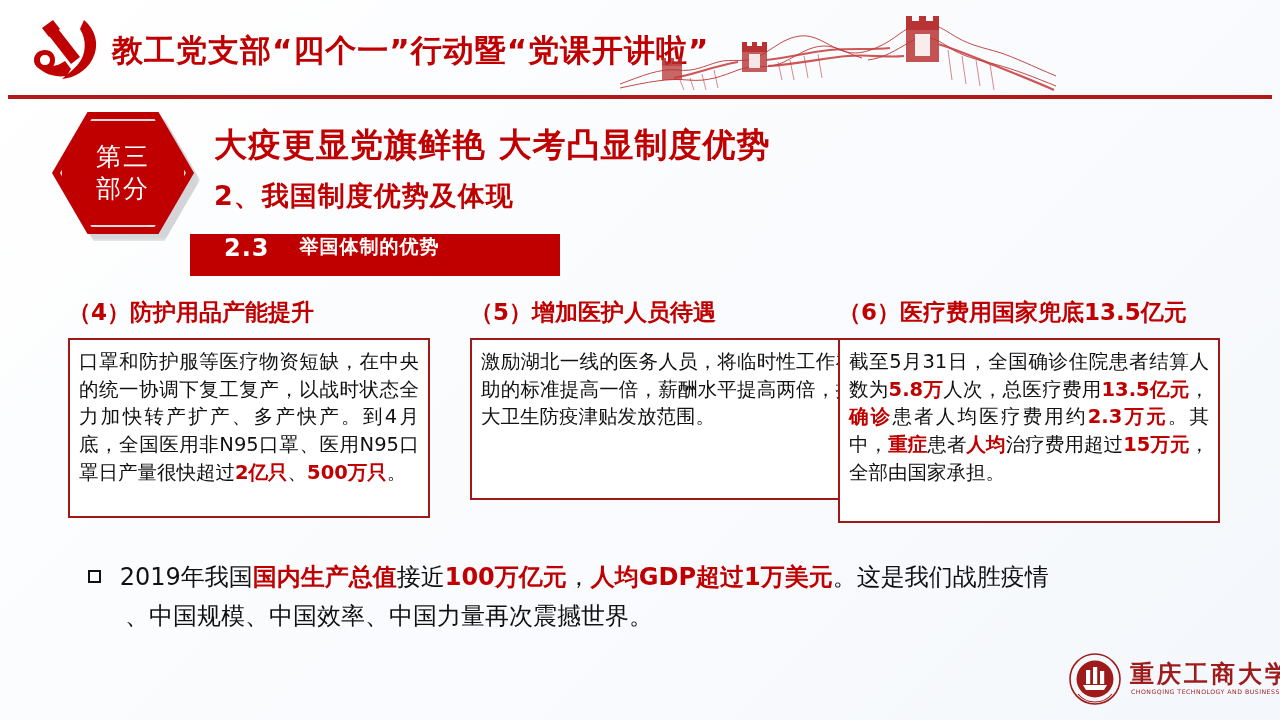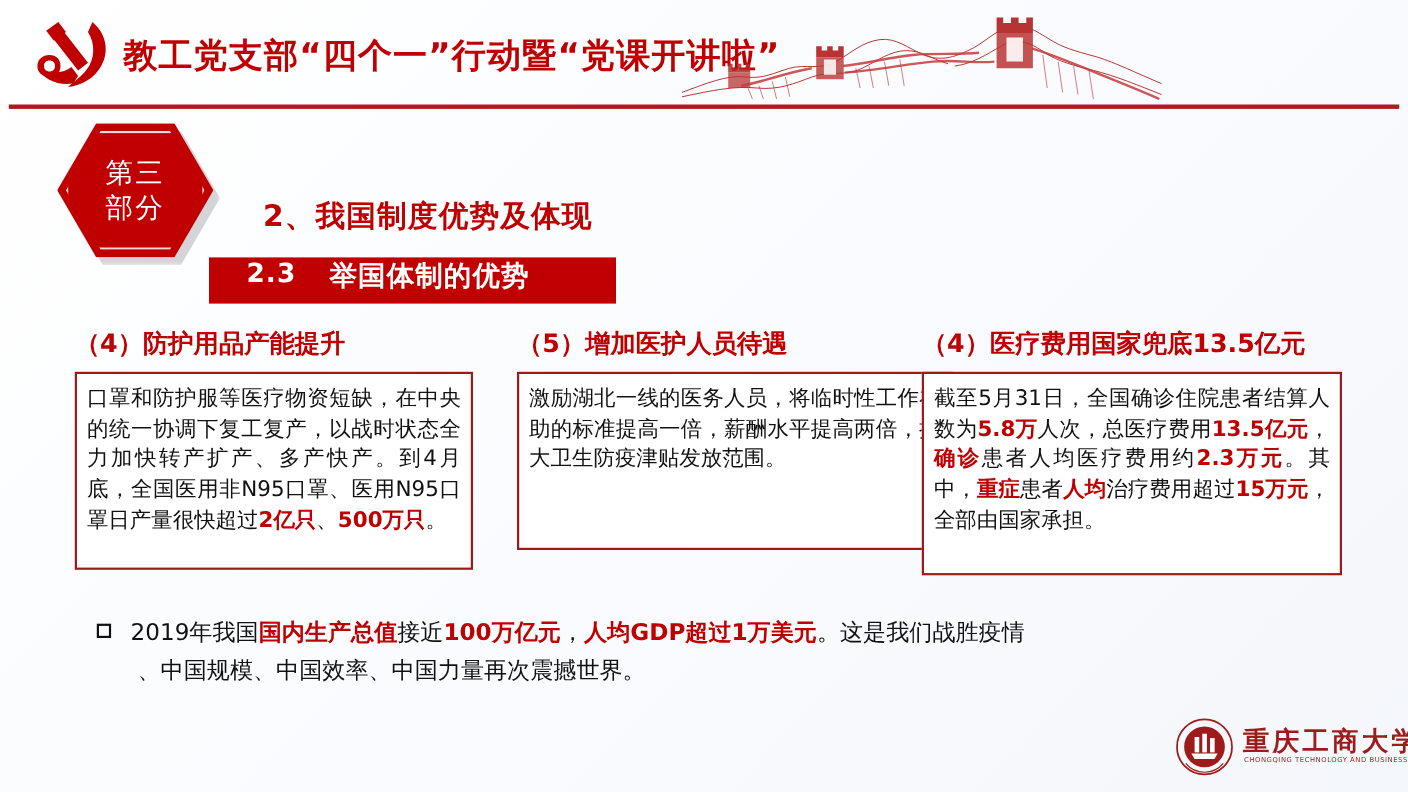--- a/index.html
+++ b/index.html
@@ -88,36 +88,35 @@
     color: #c00000;
     letter-spacing: 1px;
     white-space: nowrap;
   }
   .title-sub {
     position: absolute; left: 214px; top: 178px;
     font-size: 27px; font-weight: bold;
     color: #c00000;
     letter-spacing: 1px;
     white-space: nowrap;
-    margin-left: 25px;
   }
 
   
   .banner {
     position: absolute; left: 190px; top: 234px;
     width: 370px; height: 42px;
     background: #c00000;
     display: flex; 
   }
   .banner-num {
     color: #ffffff; font-size: 24px; font-weight: bold;
     margin-left: 34px; letter-spacing: 1px;
   }
   .banner-label {
-    color: #ffffff; font-size: 25px; font-weight: bold;
+    color: #ffffff; font-size: 19px; font-weight: bold;
     margin-left: 30px; letter-spacing: 1px;
   }
 
   
   .col { position: absolute; top: 297px; }
   .col-1 { left: 68px;  width: 362px; }
   .col-2 { left: 470px; width: 396px; }
   .col-3 { left: 838px; width: 382px; }
 
   .col-head {
@@ -139,21 +138,21 @@
   }
   .box-1 { height: 180px; }
   .box-2 { height: 162px; }
   .box-3 { height: 185px; }
   .hl { color: #c00000; font-weight: bold; }
 
   
   .bottom {
     position: absolute; left: 88px; top: 558px;
     width: 1150px;
-    font-size: 21px;
+    font-size: 24px;
     line-height: 1.62;
     color: #111111;
   }
   .bullet-sq {
     display: inline-block;
     width: 13px; height: 13px;
     border: 2.5px solid #111111;
     box-sizing: border-box;
     margin-right: 11px;
     vertical-align: 2px;
@@ -237,39 +236,40 @@
   <div class="hex-wrap">
     <div class="hex-shadow"></div>
     <div class="hex-outer"></div>
     <div class="hex-ring"></div>
     <div class="hex-text">
       <span>第三</span>
       <span>部分</span>
     </div>
   </div>
 
+  <div class="title-main">大疫更显党旗鲜艳 大考凸显制度优势</div>
   <div class="title-sub">2、我国制度优势及体现</div>
 
   <div class="banner">
     <span class="banner-num">2.3</span>
     <span class="banner-label">举国体制的优势</span>
   </div>
 
   <div class="col col-1">
     <div class="col-head">（4）防护用品产能提升</div>
     <div class="col-box box-1"><span>口罩和防护服等医疗物资短缺，在中央的统一协调下复工复产，以战时状态全力加快转产扩产、多产快产。到4月底，全国医用非N95口罩、医用N95口罩日产量很快超过</span><span class="hl">2亿只</span><span>、</span><span class="hl">500万只</span><span>。</span></div>
   </div>
 
   <div class="col col-2">
     <div class="col-head">（5）增加医护人员待遇</div>
     <div class="col-box box-2"><span>激励湖北一线的医务人员，将临时性工作补助的标准提高一倍，薪酬水平提高两倍，扩大卫生防疫津贴发放范围。</span></div>
   </div>
 
   <div class="col col-3">
-    <div class="col-head">（4）医疗费用国家兜底13.5亿元</div>
+    <div class="col-head">（6）医疗费用国家兜底13.5亿元</div>
     <div class="col-box box-3"><span>截至5月31日，全国确诊住院患者结算人数为</span><span class="hl">5.8万</span><span>人次，总医疗费用</span><span class="hl">13.5亿元</span><span>，</span><span class="hl">确诊</span><span>患者人均医疗费用约</span><span class="hl">2.3万元</span><span>。其中，</span><span class="hl">重症</span><span>患者</span><span class="hl">人均</span><span>治疗费用超过</span><span class="hl">15万元</span><span>，全部由国家承担。</span></div>
   </div>
 
   <div class="bottom">
     <span class="bullet-sq"></span>
     <span class="bottom-lines"><span>2019年我国</span><span class="hl">国内生产总值</span><span>接近</span><span class="hl">100万亿元</span><span>，</span><span class="hl">人均GDP超过1万美元</span><span>。这是我们战胜疫情</span></span>
     <span class="bl3"><span>、中国规模、中国效率、中国力量再次震撼世界。</span></span>
   </div>
 
   <div class="uni-logo">

